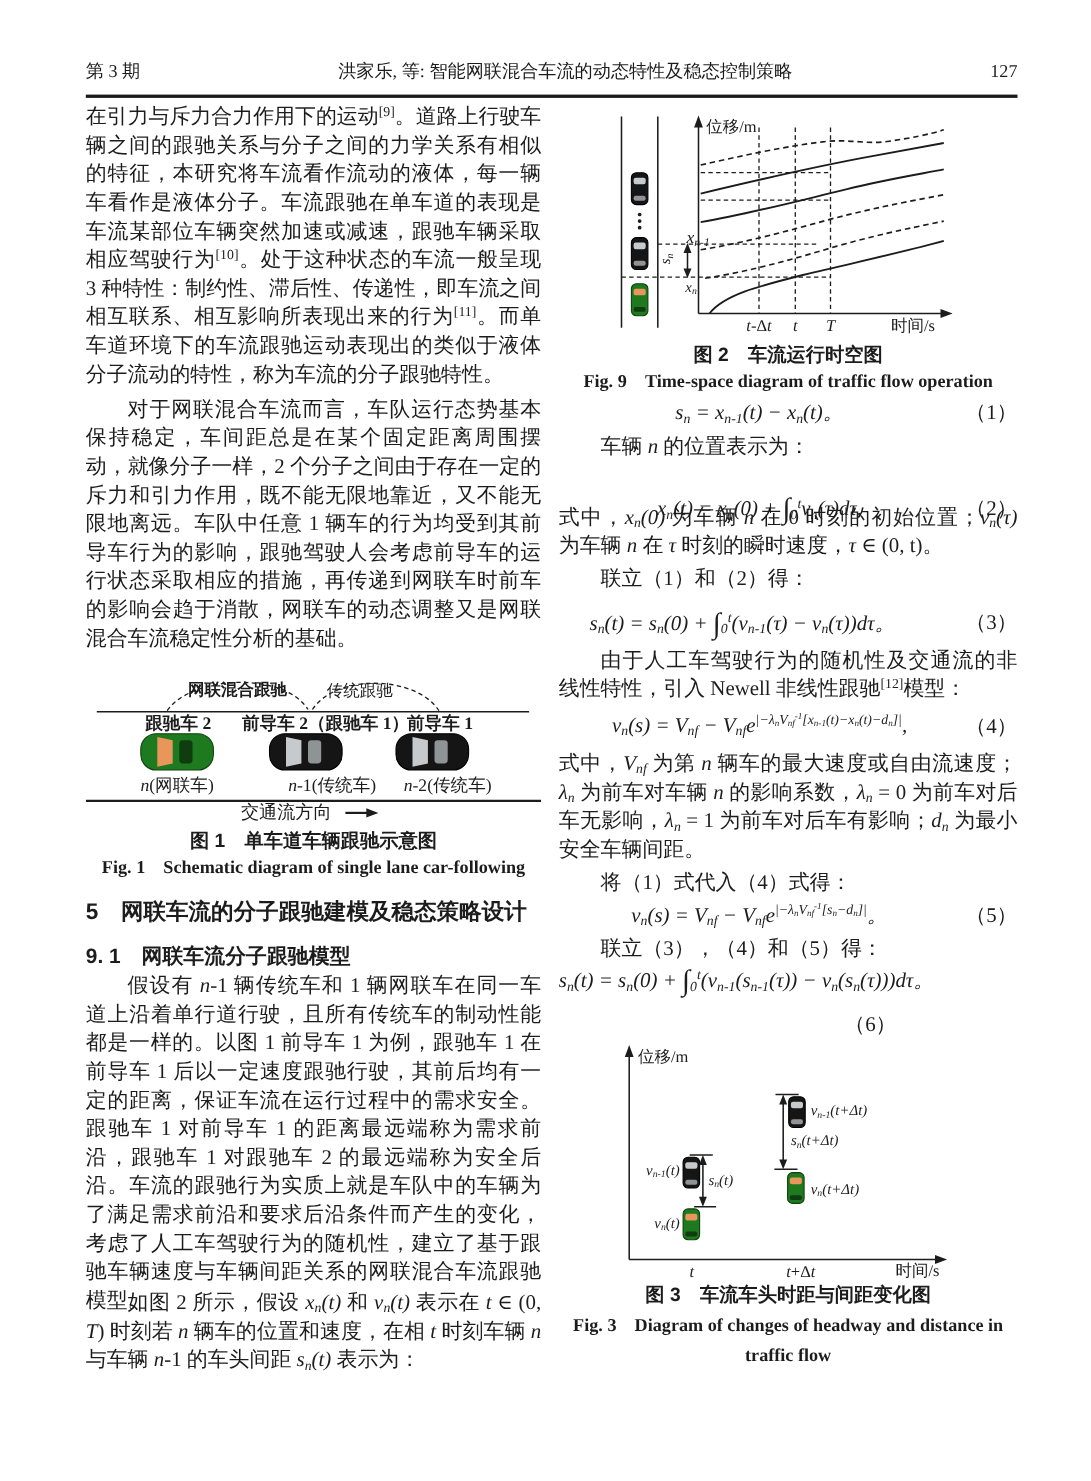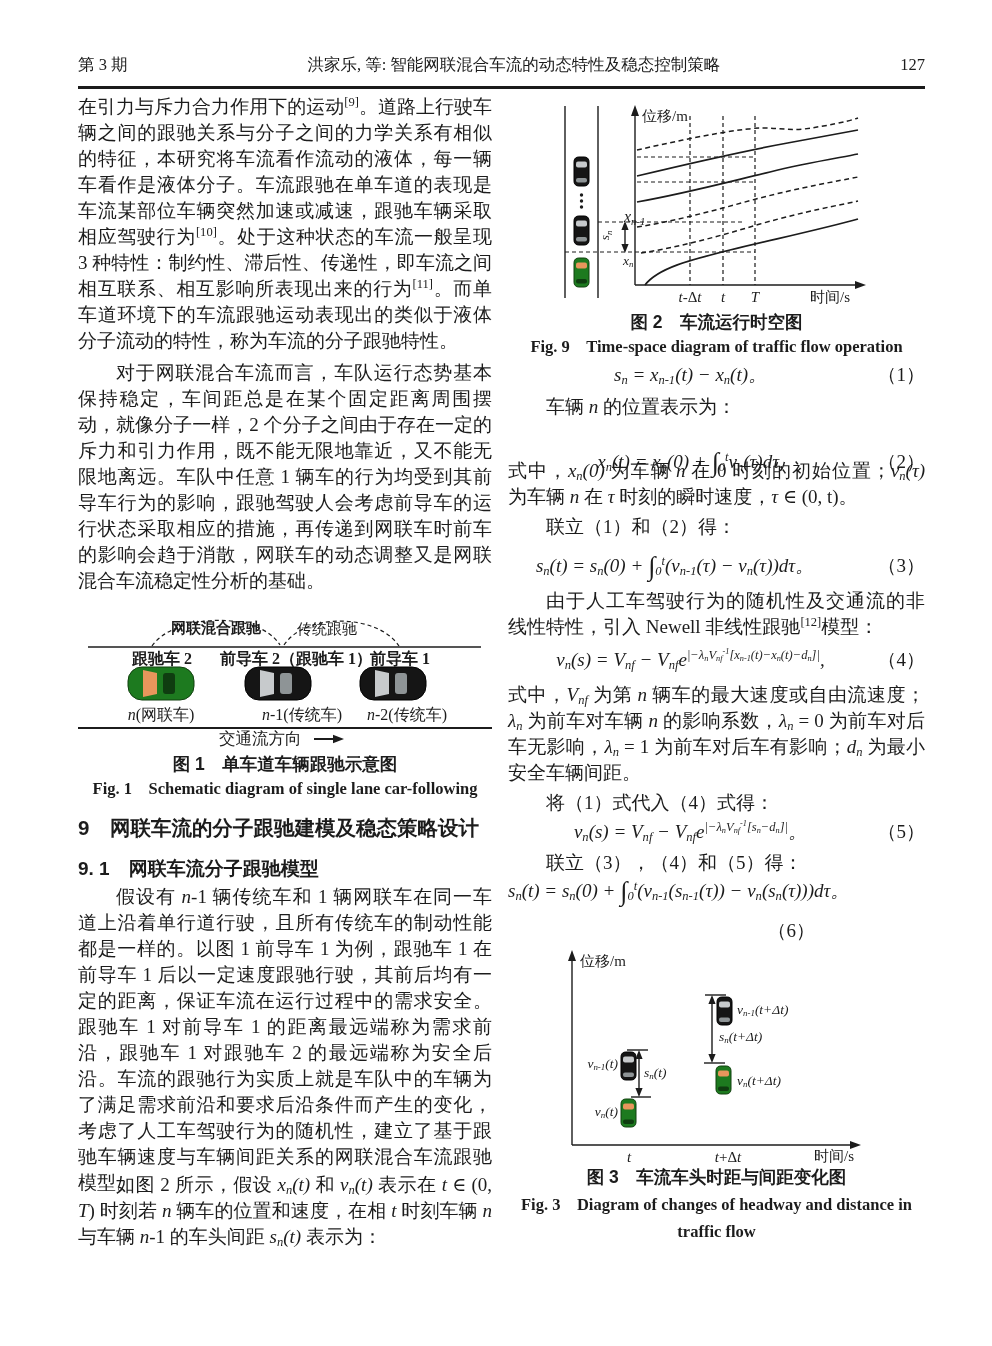--- a/index.html
+++ b/index.html
@@ -95,21 +95,21 @@
     <div class="flabel b c" style="left:142px;top:50px;width:130px;">前导车 2（跟驰车 1）</div>
     <div class="flabel b c" style="left:277px;top:50px;width:90px;">前导车 1</div>
     <div class="flabel c" style="left:43px;top:106px;width:80px;font-size:16px;"><i>n</i>(网联车)</div>
     <div class="flabel c" style="left:163px;top:106px;width:80px;font-size:16px;margin-left:21px;"><i>n</i>-1(传统车)</div>
     <div class="flabel c" style="left:278px;top:106px;width:80px;font-size:16px;margin-left:11px;"><i>n</i>-2(传统车)</div>
     <div class="flabel" style="left:141px;top:130px;font-size:16.5px;">交通流方向</div>
   </div>
   <div class="cap-cn" style="top:752px">图 1　单车道车辆跟驰示意图</div>
   <div class="cap-en" style="top:778px">Fig. 1　Schematic diagram of single lane car-following</div>
 
-  <div class="h2" style="top:814px">9　网联车流的分子跟驰建模及稳态策略设计</div>
+  <div class="h2" style="top:814px">5　网联车流的分子跟驰建模及稳态策略设计</div>
   <div class="h21" style="top:856px">9. 1　网联车流分子跟驰模型</div>
   <div class="para indent" style="top:884px">假设有 <i>n</i>-1 辆传统车和 1 辆网联车在同一车道上沿着单行道行驶，且所有传统车的制动性能都是一样的。以图 1 前导车 1 为例，跟驰车 1 在前导车 1 后以一定速度跟驰行驶，其前后均有一定的距离，保证车流在运行过程中的需求安全。跟驰车 1 对前导车 1 的距离最远端称为需求前沿，跟驰车 1 对跟驰车 2 的最远端称为安全后沿。车流的跟驰行为实质上就是车队中的车辆为了满足需求前沿和要求后沿条件而产生的变化，考虑了人工车驾驶行为的随机性，建立了基于跟驰车辆速度与车辆间距关系的网联混合车流跟驰模型。</div>
   <div class="para indent" style="top:1172px">如图 2 所示，假设 <i>x<sub>n</sub>(t)</i> 和 <i>v<sub>n</sub>(t)</i> 表示在 <i>t</i> ∈ (0, <i>T</i>) 时刻若 <i>n</i> 辆车的位置和速度，在相 <i>t</i> 时刻车辆 <i>n</i> 与车辆 <i>n</i>-1 的车头间距 <i>s<sub>n</sub>(t)</i> 表示为：</div>
 </div>
 
 <div class="col" style="left:508px;width:417px;">
 
   <div class="figure" style="top:100px;width:417px;height:210px;">
     <svg width="417" height="210" viewBox="0 0 417 210">
       <line class="ln" x1="57" y1="6" x2="57" y2="198"></line>

